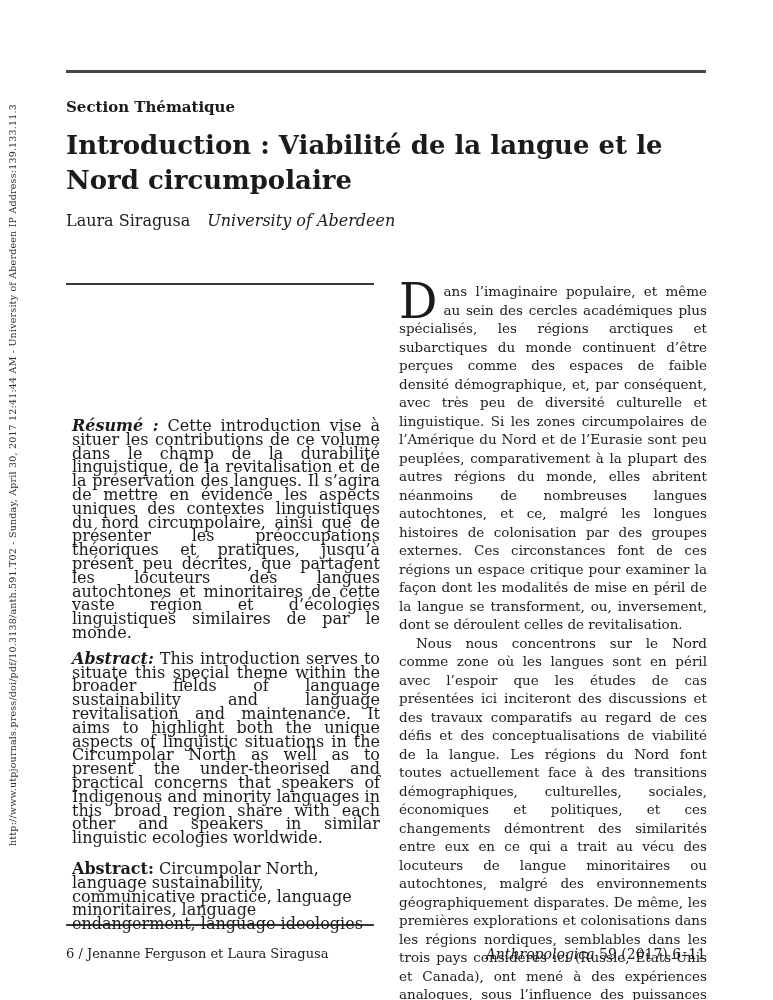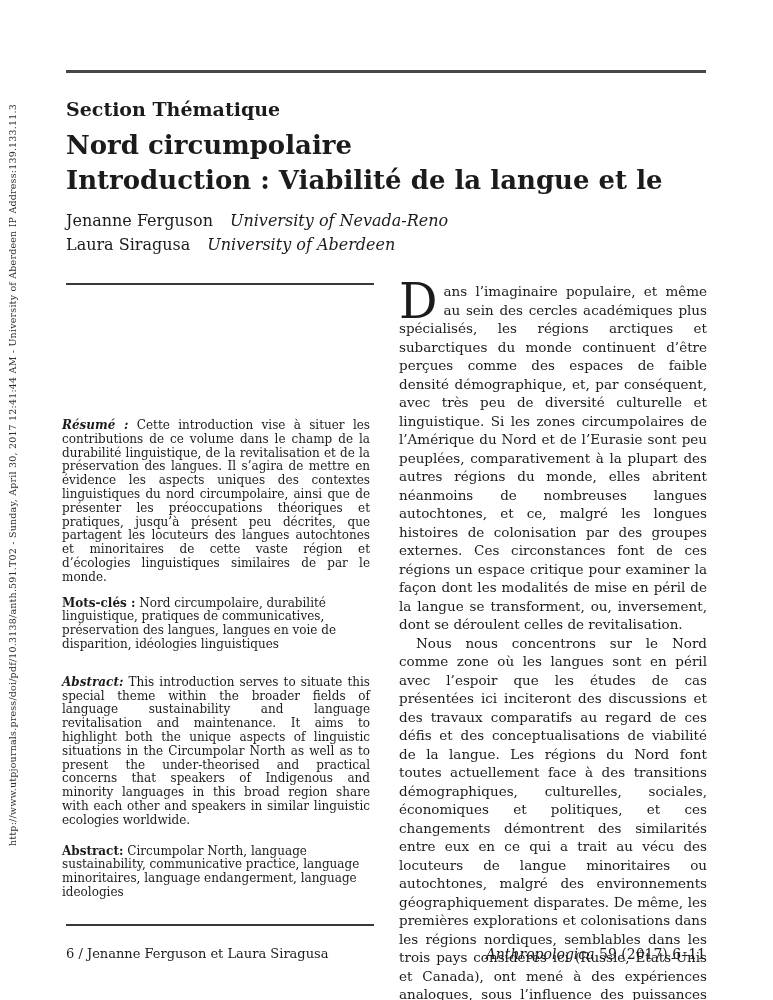--- a/index.html
+++ b/index.html
@@ -33,21 +33,21 @@
     position: absolute;
     background: #383838;
   }
   .rule-top    { left: 66px; top: 70px;  width: 640px; height: 3px; background:#474747; }
   .rule-author { left: 66px; top: 283px; width: 308px; height: 2px; }
   .rule-footer { left: 66px; top: 924px; width: 308px; height: 2px; }
 
   .section-heading {
     position: absolute;
     left: 66px; top: 98px;
-    font-size: 19px;
+    font-size: 15px;
     font-weight: bold;
   }
   .title {
     position: absolute;
     left: 66px; top: 128px;
     font-size: 26px;
     font-weight: bold;
     line-height: 35px;
     white-space: nowrap;
   }
@@ -58,23 +58,23 @@
     line-height: 23.5px;
   }
   .author-affiliation {
     font-style: italic;
     margin-left: 17px;
   }
 
   
   .left-col {
     position: absolute;
-    left: 62px; top: 419px;
+    left: 72px; top: 419px;
     width: 308px;
-    font-size: 12px;
+    font-size: 16px;
     line-height: 13.8px;
   }
   .left-col p { margin: 0; }
   .p-resume   { text-align: justify; margin-bottom: 12px !important; }
   .p-motscles { margin-bottom: 24px !important; }
   .p-abstract { text-align: justify; margin-bottom: 17px !important; }
   .label-bi { font-weight: bold; font-style: italic; }
   .label-b  { font-weight: bold; }
 
   
@@ -111,37 +111,33 @@
 <body>
 
 <div class="watermark">http://www.utpjournals.press/doi/pdf/10.3138/anth.591.T02 - Sunday, April 30, 2017 12:41:44 AM - University of Aberdeen IP Address:139.133.11.3</div>
 
 <div class="rule rule-top"></div>
 <div class="rule rule-author"></div>
 <div class="rule rule-footer"></div>
 
 <div class="section-heading">Section Thématique</div>
 <div class="title">
+  <div>Introduction : Viabilité de la langue et le</div>
   <div>Nord circumpolaire</div>
-  <div>Introduction : Viabilité de la langue et le</div>
 </div>
 
 <div class="authors">
-  <div>
-    <span>Jenanne Ferguson</span><span class="author-affiliation">University of Nevada-Reno</span>
-  </div>
   <div>
     <span>Laura Siragusa</span><span class="author-affiliation">University of Aberdeen</span>
   </div>
 </div>
 
 <div class="left-col">
   <p class="p-resume"><span class="label-bi">Résumé :</span><span> Cette introduction vise à situer les contributions de ce volume dans le champ de la durabilité linguistique, de la revitalisation et de la préservation des langues. Il s’agira de mettre en évidence les aspects uniques des contextes linguistiques du nord circumpolaire, ainsi que de présenter les préoccupations théoriques et pratiques, jusqu’à présent peu décrites, que partagent les locuteurs des langues autochtones et minoritaires de cette vaste région et d’écologies linguistiques similaires de par le monde.</span></p>
 
-  <p class="p-motscles"><span class="label-b">Mots-clés :</span><span> Nord circumpolaire, durabilité linguistique, pratiques de communicatives, préservation des langues, langues en voie de disparition, idéologies linguistiques</span></p>
 
   <p class="p-abstract"><span class="label-bi">Abstract:</span><span> This introduction serves to situate this special theme within the broader fields of language sustainability and language revitalisation and maintenance. It aims to highlight both the unique aspects of linguistic situations in the Circumpolar North as well as to present the under-theorised and practical concerns that speakers of Indigenous and minority languages in this broad region share with each other and speakers in similar linguistic ecologies worldwide.</span></p>
 
   <p class="p-keywords"><span class="label-b">Abstract:</span><span> Circumpolar North, language sustainability, communicative practice, language minoritaires, language endangerment, language ideologies</span></p>
 </div>
 
 <div class="main-col">
   <p><span class="dropcap">D</span><span>ans l’imaginaire populaire, et même au sein des cercles académiques plus spécialisés, les régions arctiques et subarctiques du monde continuent d’être perçues comme des espaces de faible densité démographique, et, par conséquent, avec très peu de diversité culturelle et linguistique. Si les zones circumpolaires de l’Amérique du Nord et de l’Eurasie sont peu peuplées, comparativement à la plupart des autres régions du monde, elles abritent néanmoins de nombreuses langues autochtones, et ce, malgré les longues histoires de colonisation par des groupes externes. Ces circonstances font de ces régions un espace critique pour examiner la façon dont les modalités de mise en péril de la langue se transforment, ou, inversement, dont se déroulent celles de revitalisation.</span></p>
   <p class="indent">Nous nous concentrons sur le Nord comme zone où les langues sont en péril avec l’espoir que les études de cas présentées ici inciteront des discussions et des travaux comparatifs au regard de ces défis et des conceptualisations de viabilité de la langue. Les régions du Nord font toutes actuellement face à des transitions démographiques, culturelles, sociales, économiques et politiques, et ces changements démontrent des similarités entre eux en ce qui a trait au vécu des locuteurs de langue minoritaires ou autochtones, malgré des environnements géographiquement disparates. De même, les premières explorations et colonisations dans les régions nordiques, semblables dans les trois pays considérés ici (Russie, États-Unis et Canada), ont mené à des expériences analogues, sous l’influence des puissances dominantes, parmi les locuteurs des langues étudiées, malgré les particularités de leurs histoires. Néanmoins, un grand nombre de ces dynamiques – entre autres, les réponses au niveau micro (local) aux processus, politiques et les influences ayant lieu au niveau macro (national ou international) – demeurent jusqu’à maintenant insuffisamment élucidées.</p>
 

